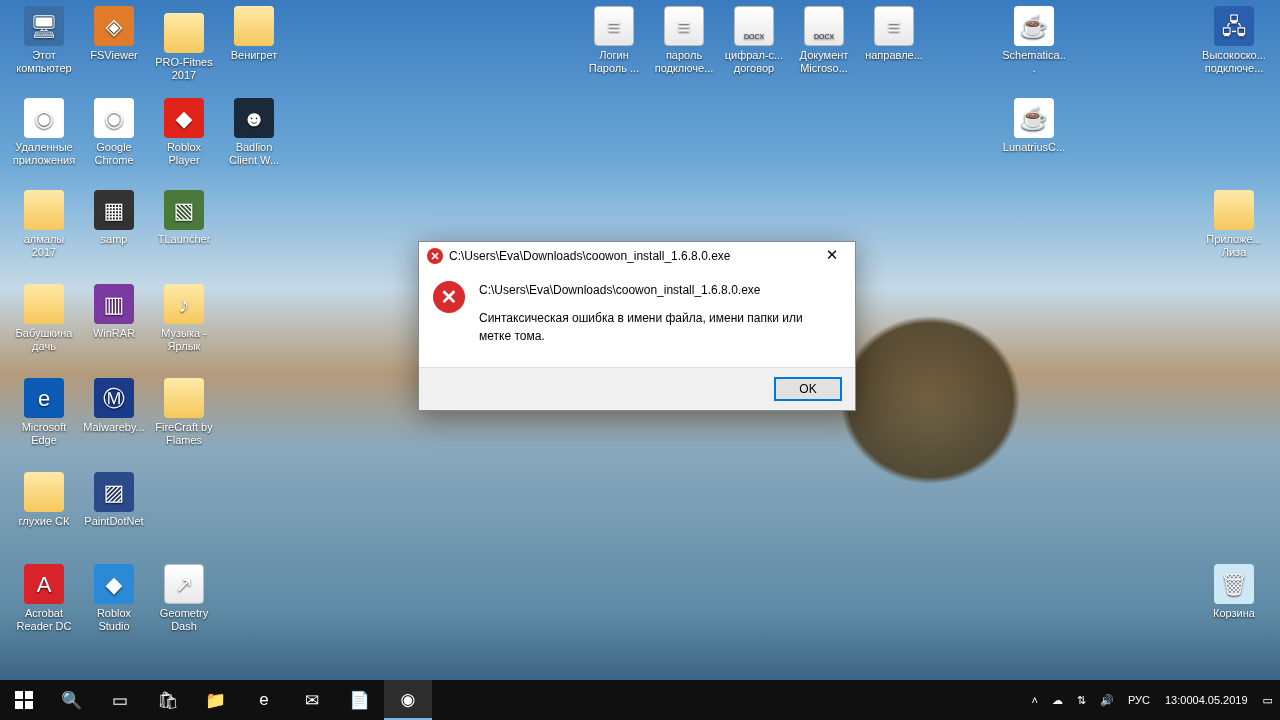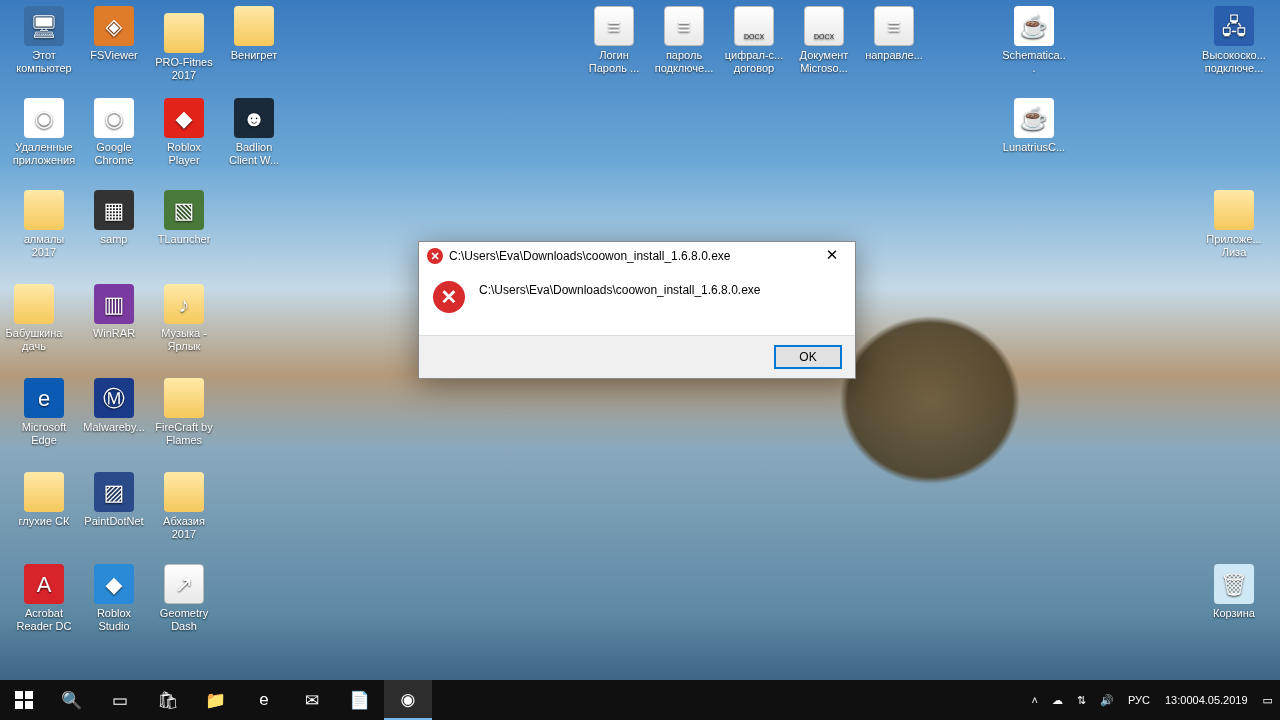--- a/index.html
+++ b/index.html
@@ -141,21 +141,21 @@
         <span class="lbl">samp</span>
       </div>
       <div class="icon" style="left: 150px; top: 190px;">
         <div class="img " style="background: rgb(74, 122, 58);">▧</div>
         <span class="lbl">TLauncher</span>
       </div>
       <div class="icon" style="left: 1200px; top: 190px;">
         <div class="img folder"></div>
         <span class="lbl">Приложе... Лиза</span>
       </div>
-      <div class="icon" style="left: 0; top: 284px;">
+      <div class="icon" style="left: 10px; top: 284px;">
         <div class="img folder"></div>
         <span class="lbl">Бабушкина дачь</span>
       </div>
       <div class="icon" style="left: 80px; top: 284px;">
         <div class="img " style="background: rgb(122, 58, 160);">▥</div>
         <span class="lbl">WinRAR</span>
       </div>
       <div class="icon" style="left: 150px; top: 284px;">
         <div class="img folder">♪</div>
         <span class="lbl">Музыка - Ярлык</span>
@@ -172,24 +172,20 @@
         <div class="img folder"></div>
         <span class="lbl">глухие СК</span>
       </div>
       <div class="icon" style="left: 150px; top: 378px;">
         <div class="img folder"></div>
         <span class="lbl">FireCraft by Flames</span>
       </div>
       <div class="icon" style="left: 80px; top: 472px;">
         <div class="img " style="background: rgb(42, 74, 138);">▨</div>
         <span class="lbl">PaintDotNet</span>
-      </div>
-      <div class="icon" style="left: 150px; top: 472px;">
-        <div class="img folder"></div>
-        <span class="lbl">Абхазия 2017</span>
       </div>
       <div class="icon" style="left: 10px; top: 564px;">
         <div class="img " style="background: rgb(216, 35, 42);">A</div>
         <span class="lbl">Acrobat Reader DC</span>
       </div>
       <div class="icon" style="left: 80px; top: 564px;">
         <div class="img " style="background: rgb(42, 138, 216);">◆</div>
         <span class="lbl">Roblox Studio</span>
       </div>
       <div class="icon" style="left: 150px; top: 564px;">
@@ -206,20 +202,21 @@
   <div class="dialog">
     <div class="dlg-title">
       <span class="err">✕</span>
       <span class="txt">C:\Users\Eva\Downloads\coowon_install_1.6.8.0.exe</span>
       <span class="dlg-close">✕</span>
     </div>
     <div class="dlg-body">
       <div class="bigerr">✕</div>
       <div class="msg">
         <div class="path">C:\Users\Eva\Downloads\coowon_install_1.6.8.0.exe</div>
+        <div>Синтаксическая ошибка в имени файла, имени папки или метке тома.</div>
       </div>
     </div>
     <div class="dlg-foot">
       <button class="dlg-ok">OK</button>
     </div>
   </div>
 
   <div class="taskbar">
     <div id="tbuttons" style="display:flex">
         <div class="tbtn">

